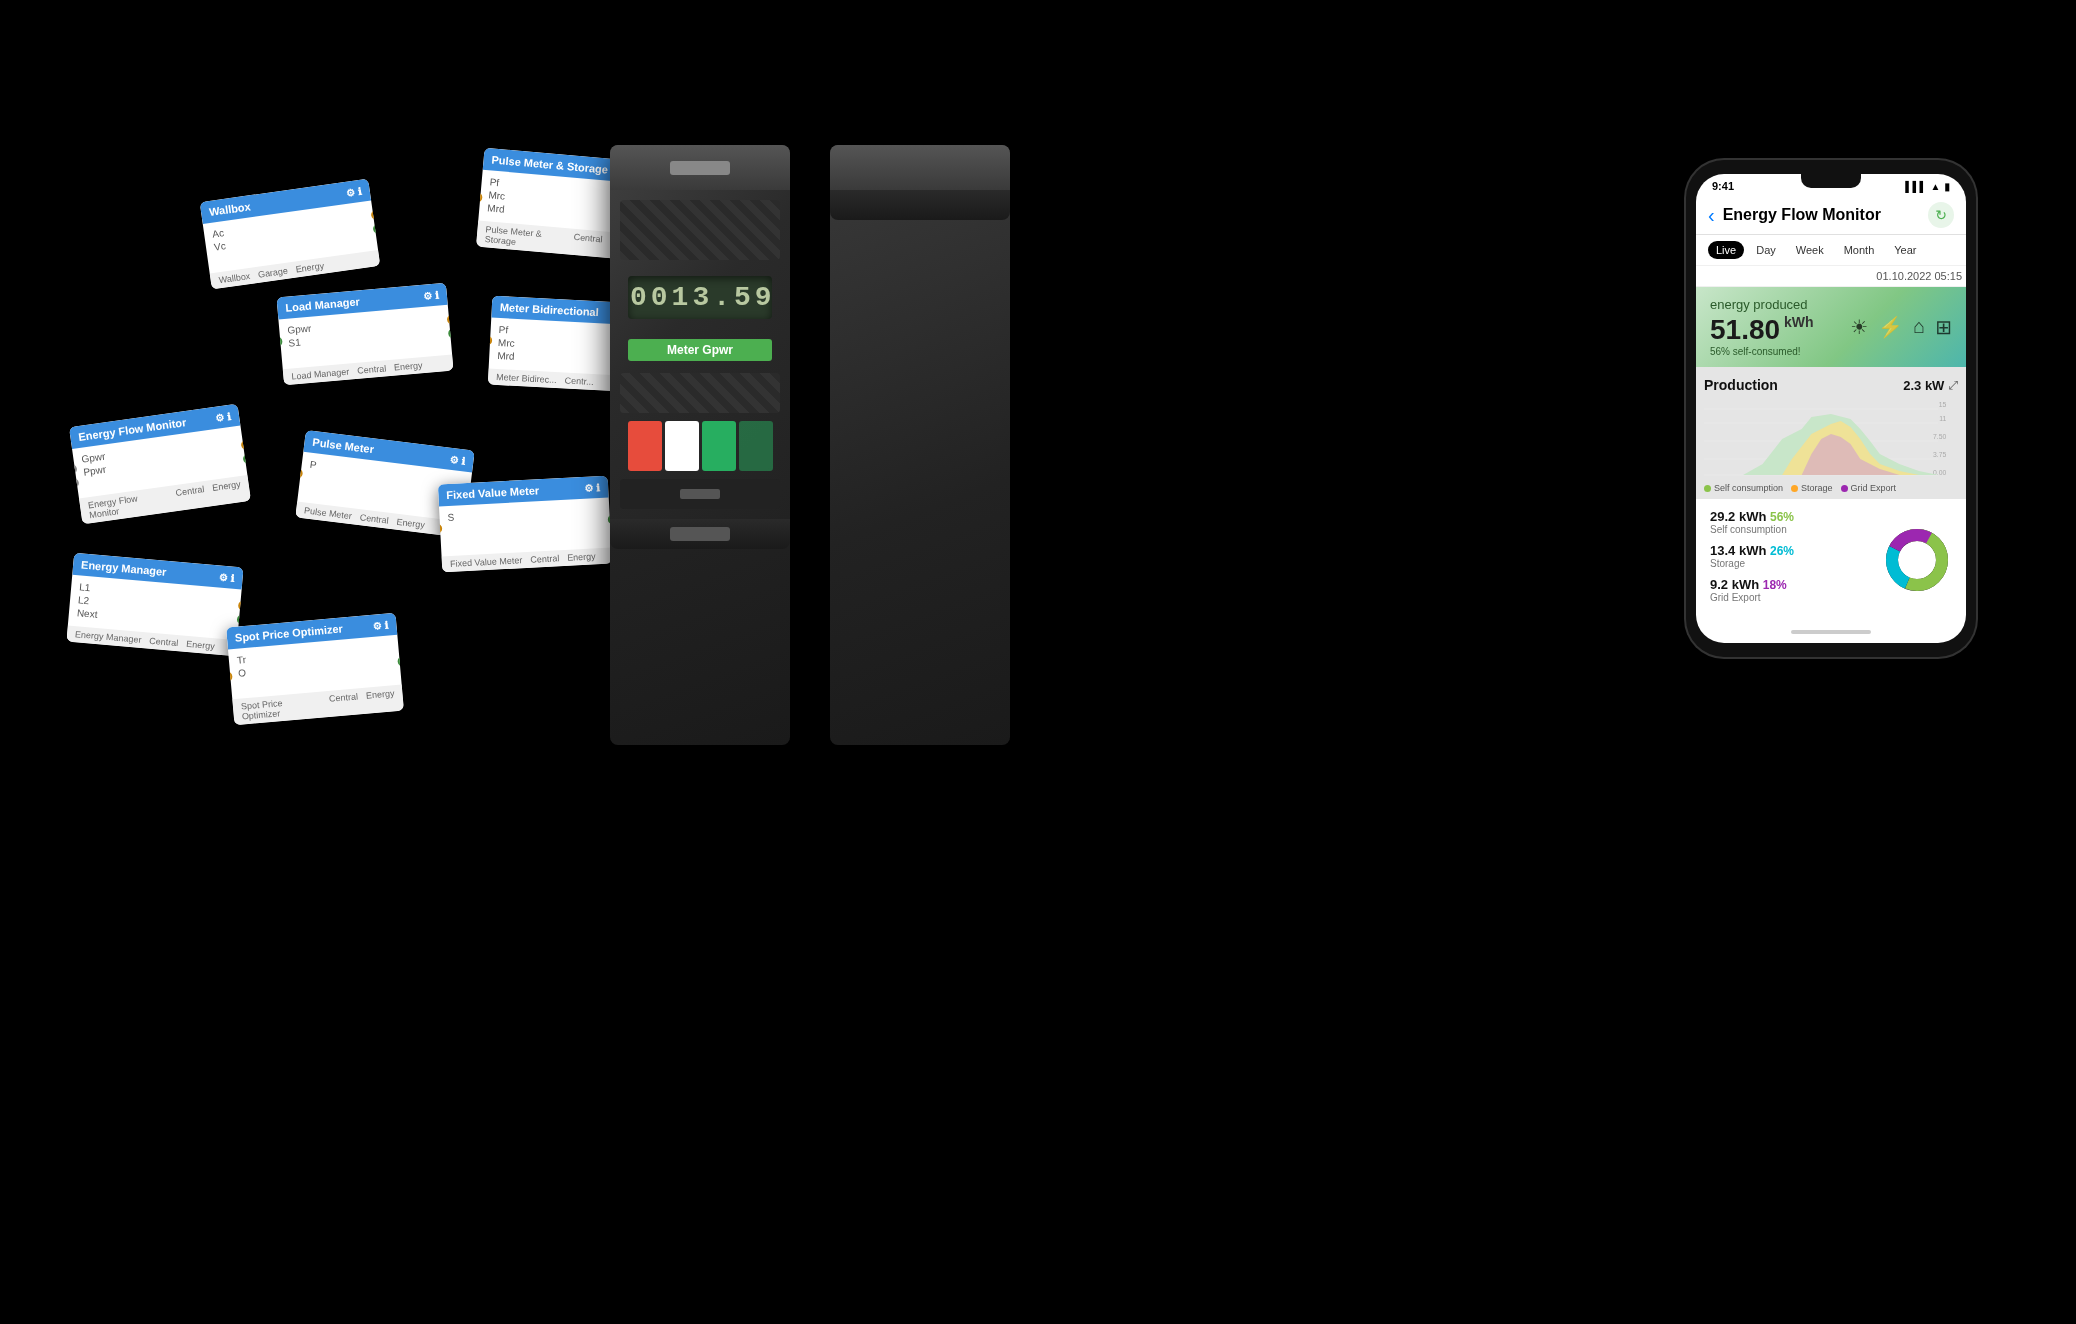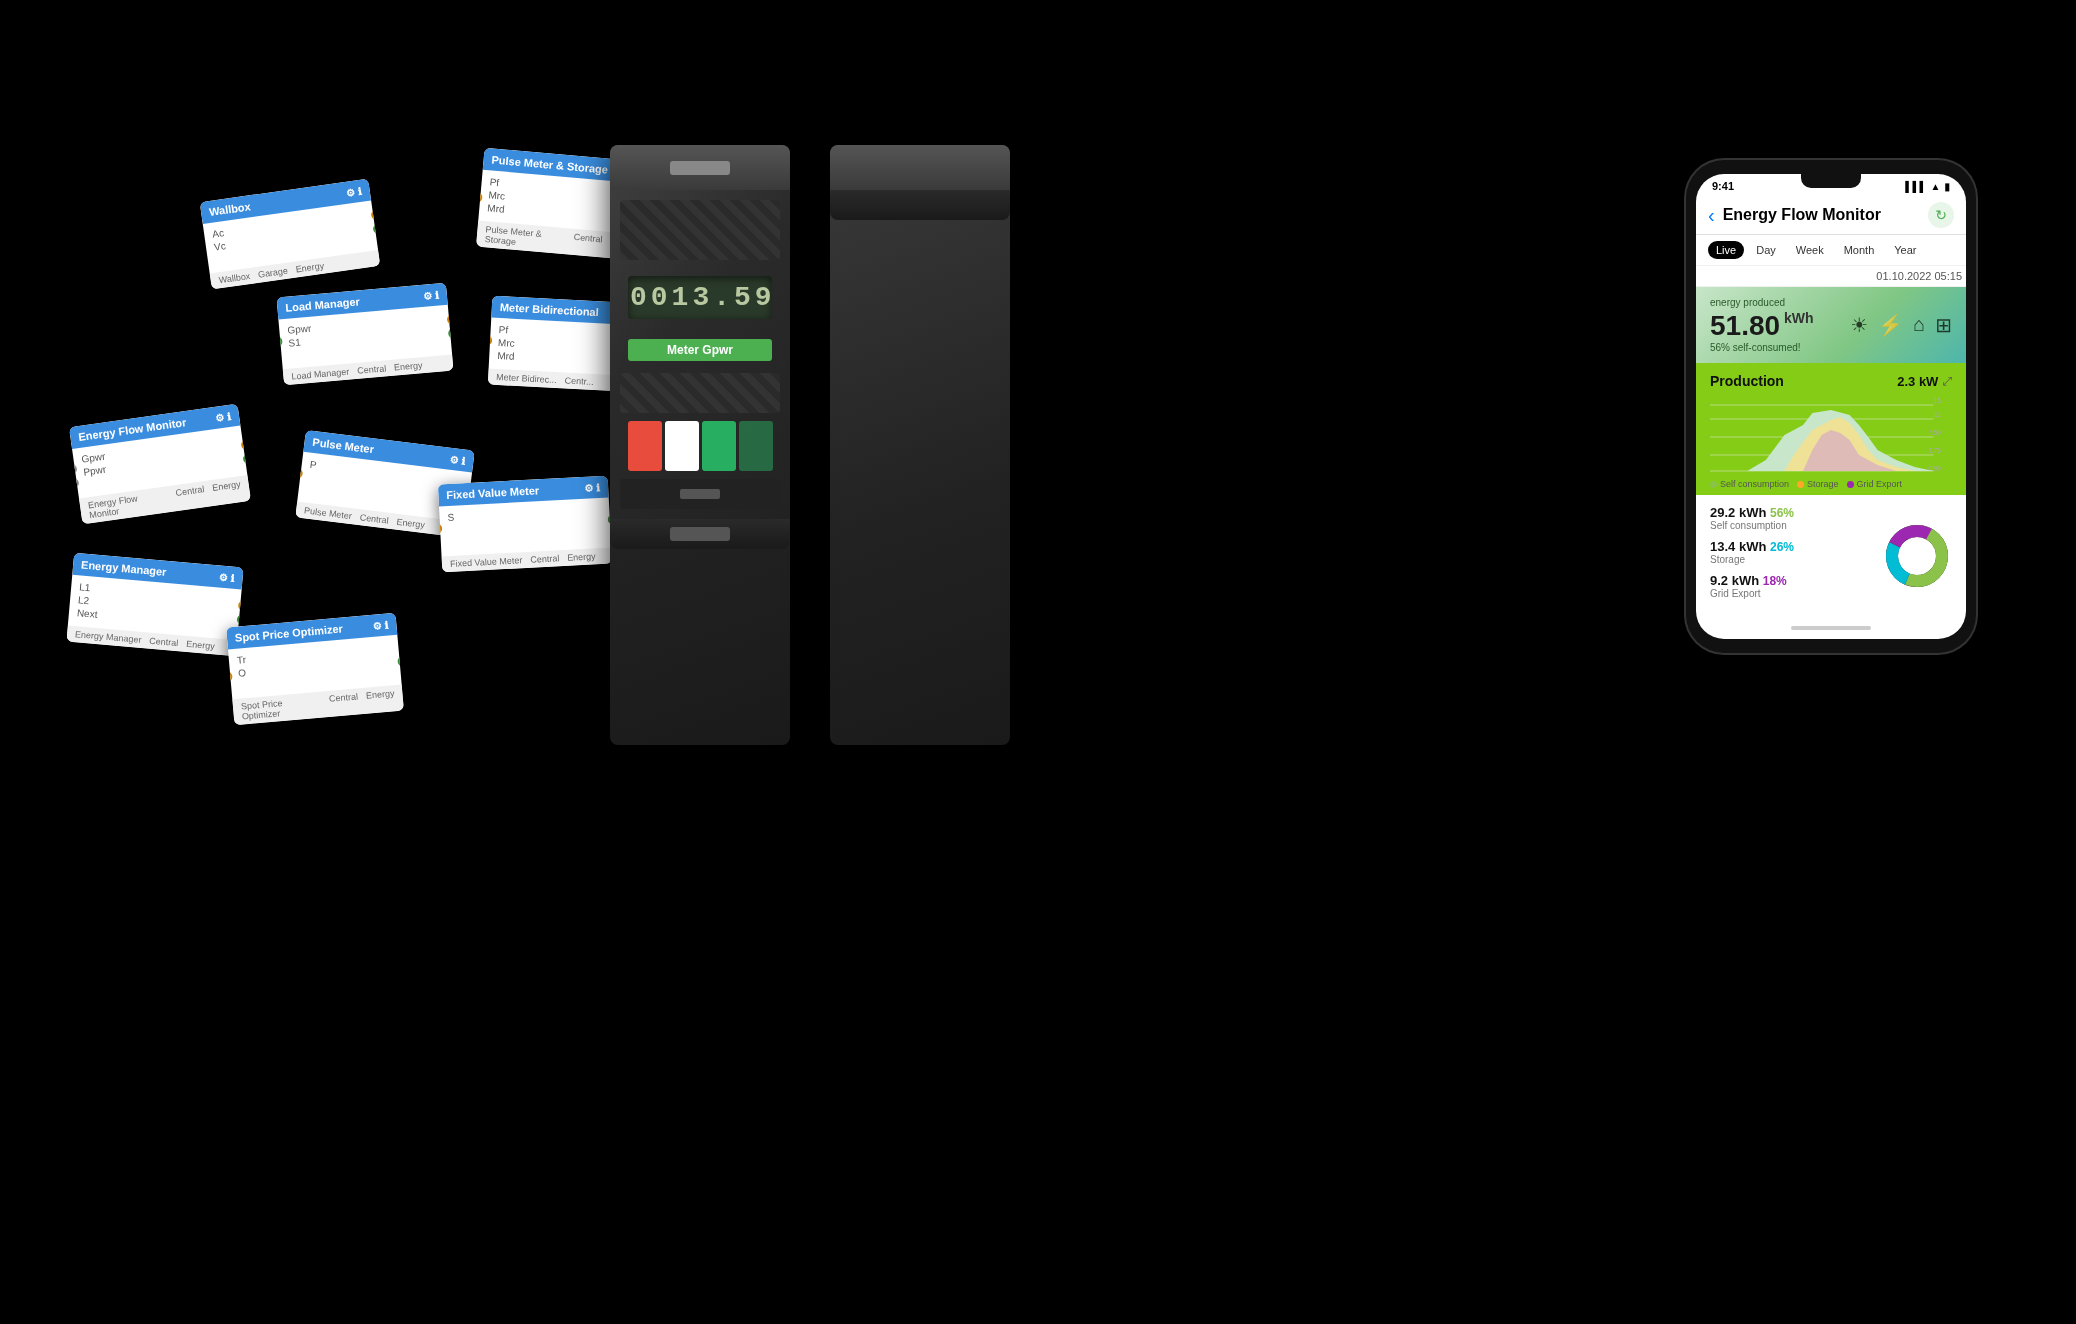--- a/index.html
+++ b/index.html
@@ -241,22 +241,22 @@
       color: #2a5a2a;
       font-weight: 500;
     }
     .production-banner .banner-icons {
       display: flex;
       gap: 10px;
       font-size: 20px;
       opacity: 0.7;
     }
     .chart-section {
-      background: #84cc16;
-      padding: 10px 14px 6px;
+      background: #e5e5e5;
+      padding: 10px 8px 6px;
     }
     .chart-header {
       display: flex;
       justify-content: space-between;
       align-items: center;
       margin-bottom: 6px;
     }
     .chart-header .ch-title {
       font-size: 14px;
       font-weight: 700;
@@ -652,21 +652,21 @@
         <div class="time-tab">Day</div>
         <div class="time-tab">Week</div>
         <div class="time-tab">Month</div>
         <div class="time-tab">Year</div>
       </div>
 
       <div class="date-bar">01.10.2022 05:15</div>
 
       <div class="production-banner">
         <div>
-          <div style="font-size:10px; color:#2a5a2a; font-weight:500; margin-bottom:2px;">energy produced</div>
+          <div style="font-size:13px; color:#2a5a2a; font-weight:500; margin-bottom:2px;">energy produced</div>
           <div style="display:flex; align-items:flex-start; gap:4px;">
             <span class="prod-kwh">51.80</span>
             <span class="prod-unit">kWh</span>
           </div>
           <div class="prod-sub">56% self-consumed!</div>
         </div>
         <div class="banner-icons">
           <span>☀</span>
           <span>⚡</span>
           <span>⌂</span>

